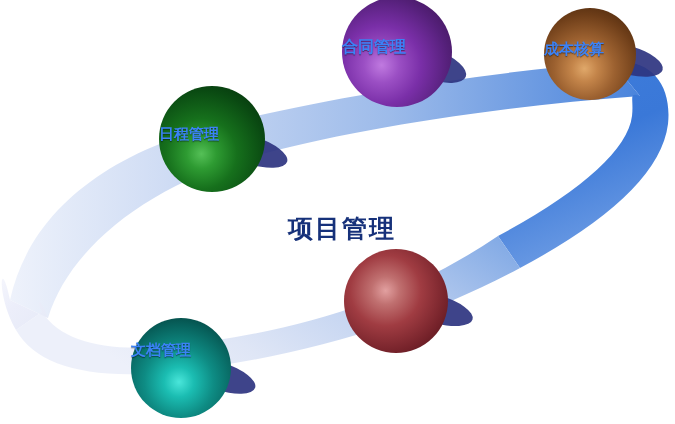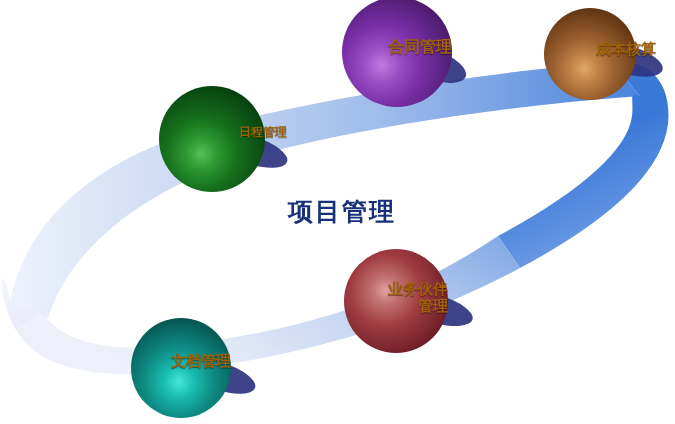--- a/index.html
+++ b/index.html
@@ -41,38 +41,39 @@
   .node .ball {
     position: absolute;
     z-index: 2;
     border-radius: 50%;
     left: 0;
     top: 0;
   }
   .node .label {
     position: absolute;
     z-index: 3;
-    color: #a16207;
+    color: #3b82f6;
     font-family: "Liberation Serif", serif;
     font-weight: bold;
-    text-align: right;
+    text-align: left;
     line-height: 1.15;
     white-space: pre-line;
     text-shadow: 0 1px 1px rgba(0,0,0,0.45);
     pointer-events: none;
   }
   #center-title {
     position: absolute;
     z-index: 4;
     color: #16317a;
     font-family: "Liberation Serif", serif;
     font-weight: bold;
     font-size: 25px;
     letter-spacing: 2px;
     white-space: nowrap;
+    margin-top: 17px;
   }
 </style>
 </head>
 <body>
 
 <div id="diagram">
 
   <svg id="ribbon-layer" viewBox="0 0 675 424" width="675" height="424" xmlns="http://www.w3.org/2000/svg">
     <defs>
       <linearGradient id="gradTop" x1="0" y1="0" x2="1" y2="0">
@@ -137,35 +138,33 @@
     <div class="shadow" style="left:48px; top:38px; width:72px; height:28px; transform:rotate(16deg);"></div>
     <div class="ball" style="width:92px; height:92px;
                 background: radial-gradient(circle at 44% 66%, #e0a86a 0%, #c4854a 16%, #9c6130 38%, #6d3d18 68%, #3c1f08 100%);"></div>
     <div class="label" style="left:0; top:33px; width:112px; font-size:15px;">成本核算</div>
   </div>
 
   <div class="node" style="left:159px; top:86px; width:106px; height:106px;">
     <div class="shadow" style="left:54px; top:50px; width:76px; height:28px; transform:rotate(18deg);"></div>
     <div class="ball" style="width:106px; height:106px;
                 background: radial-gradient(circle at 40% 64%, #55c057 0%, #2e9b32 16%, #16701c 38%, #0a4a12 68%, #03250a 100%);"></div>
-    <div class="label" style="left:0; top:40px; width:128px; font-size:12px;">日程管理</div>
+    <div class="label" style="left:0; top:40px; width:128px; font-size:15px;">日程管理</div>
   </div>
 
 
 
   <div class="node" style="left:344px; top:249px; width:104px; height:104px;">
     <div class="shadow" style="left:54px; top:46px; width:76px; height:28px; transform:rotate(16deg);"></div>
     <div class="ball" style="width:104px; height:104px;
                 background: radial-gradient(circle at 40% 40%, #e2a0a0 0%, #c07070 16%, #a03c42 40%, #75222a 70%, #3e0d12 100%);"></div>
-    <div class="label" style="left:0; top:32px; width:104px; font-size:15px;">业务伙伴
-管理</div>
   </div>
 
   <div class="node" style="left:131px; top:318px; width:100px; height:100px;">
     <div class="shadow" style="left:50px; top:44px; width:76px; height:28px; transform:rotate(18deg);"></div>
     <div class="ball" style="width:100px; height:100px;
                 background: radial-gradient(circle at 48% 64%, #4ae6da 0%, #1bbdb2 18%, #0e8c84 42%, #07605b 70%, #022e2c 100%);"></div>
-    <div class="label" style="left:0; top:35px; width:100px; font-size:15px;">文档管理</div>
+    <div class="label" style="left:0; top:24px; width:100px; font-size:15px;">文档管理</div>
   </div>
 
   <div id="center-title" style="left:288px; top:195px;">项目管理</div>
 
 </div>
 
 </body></html>

